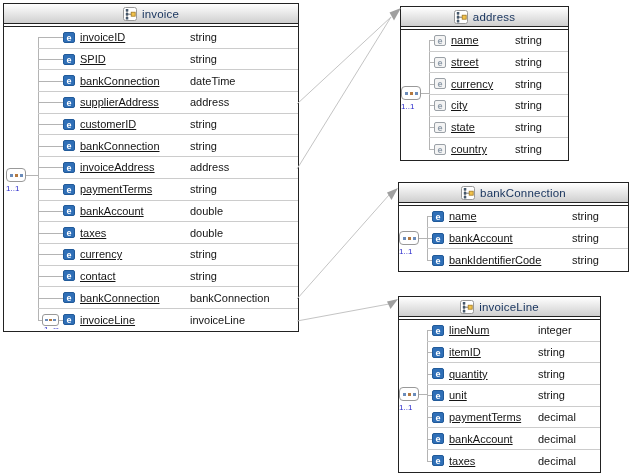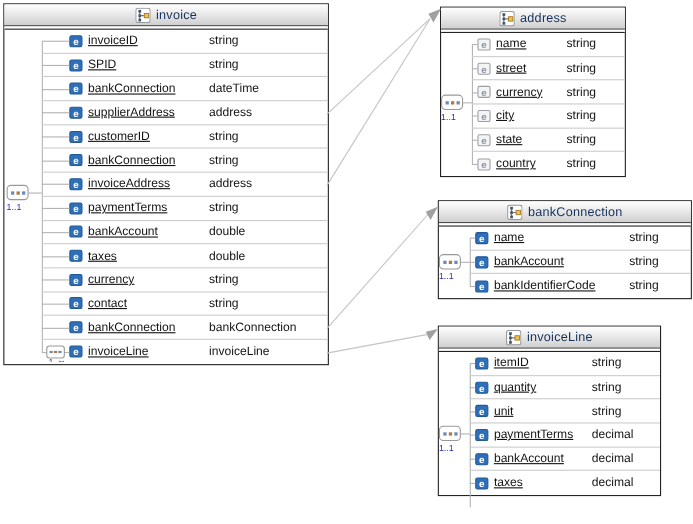--- a/index.html
+++ b/index.html
@@ -307,20 +307,25 @@
       <div class="seqlink"></div>
       <div class="seqicon">
           <span class="dot a"></span>
           <span class="dot b"></span>
           <span class="dot c"></span>
         </div>
       <div class="occ">1..1</div>
 
       <div class="row">
           <span class="eicon blue"></span>
+          <span class="name">lineNum</span>
+          <span class="type">integer</span>
+        </div>
+      <div class="row">
+          <span class="eicon blue"></span>
           <span class="name">itemID</span>
           <span class="type">string</span>
         </div>
       <div class="row">
           <span class="eicon blue"></span>
           <span class="name">quantity</span>
           <span class="type">string</span>
         </div>
       <div class="row">
           <span class="eicon blue"></span>

